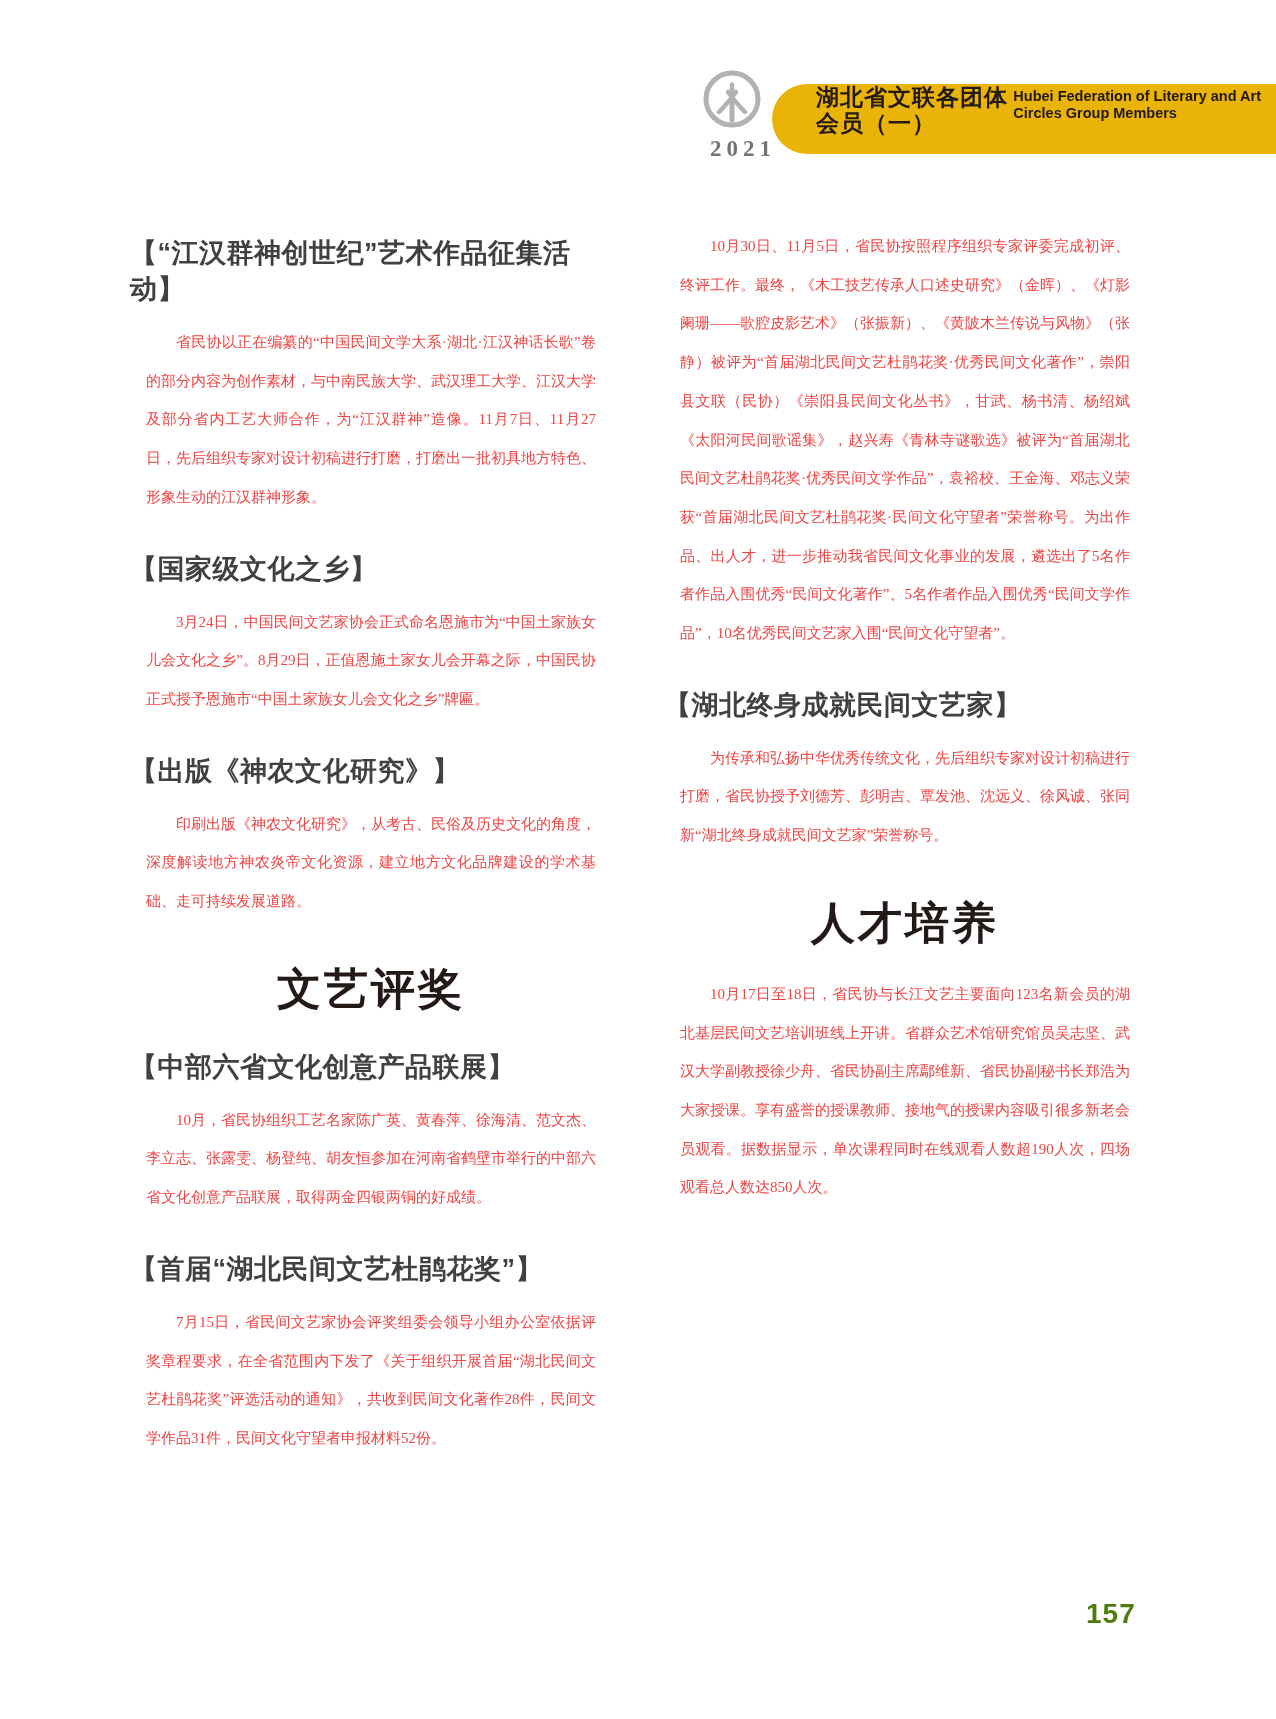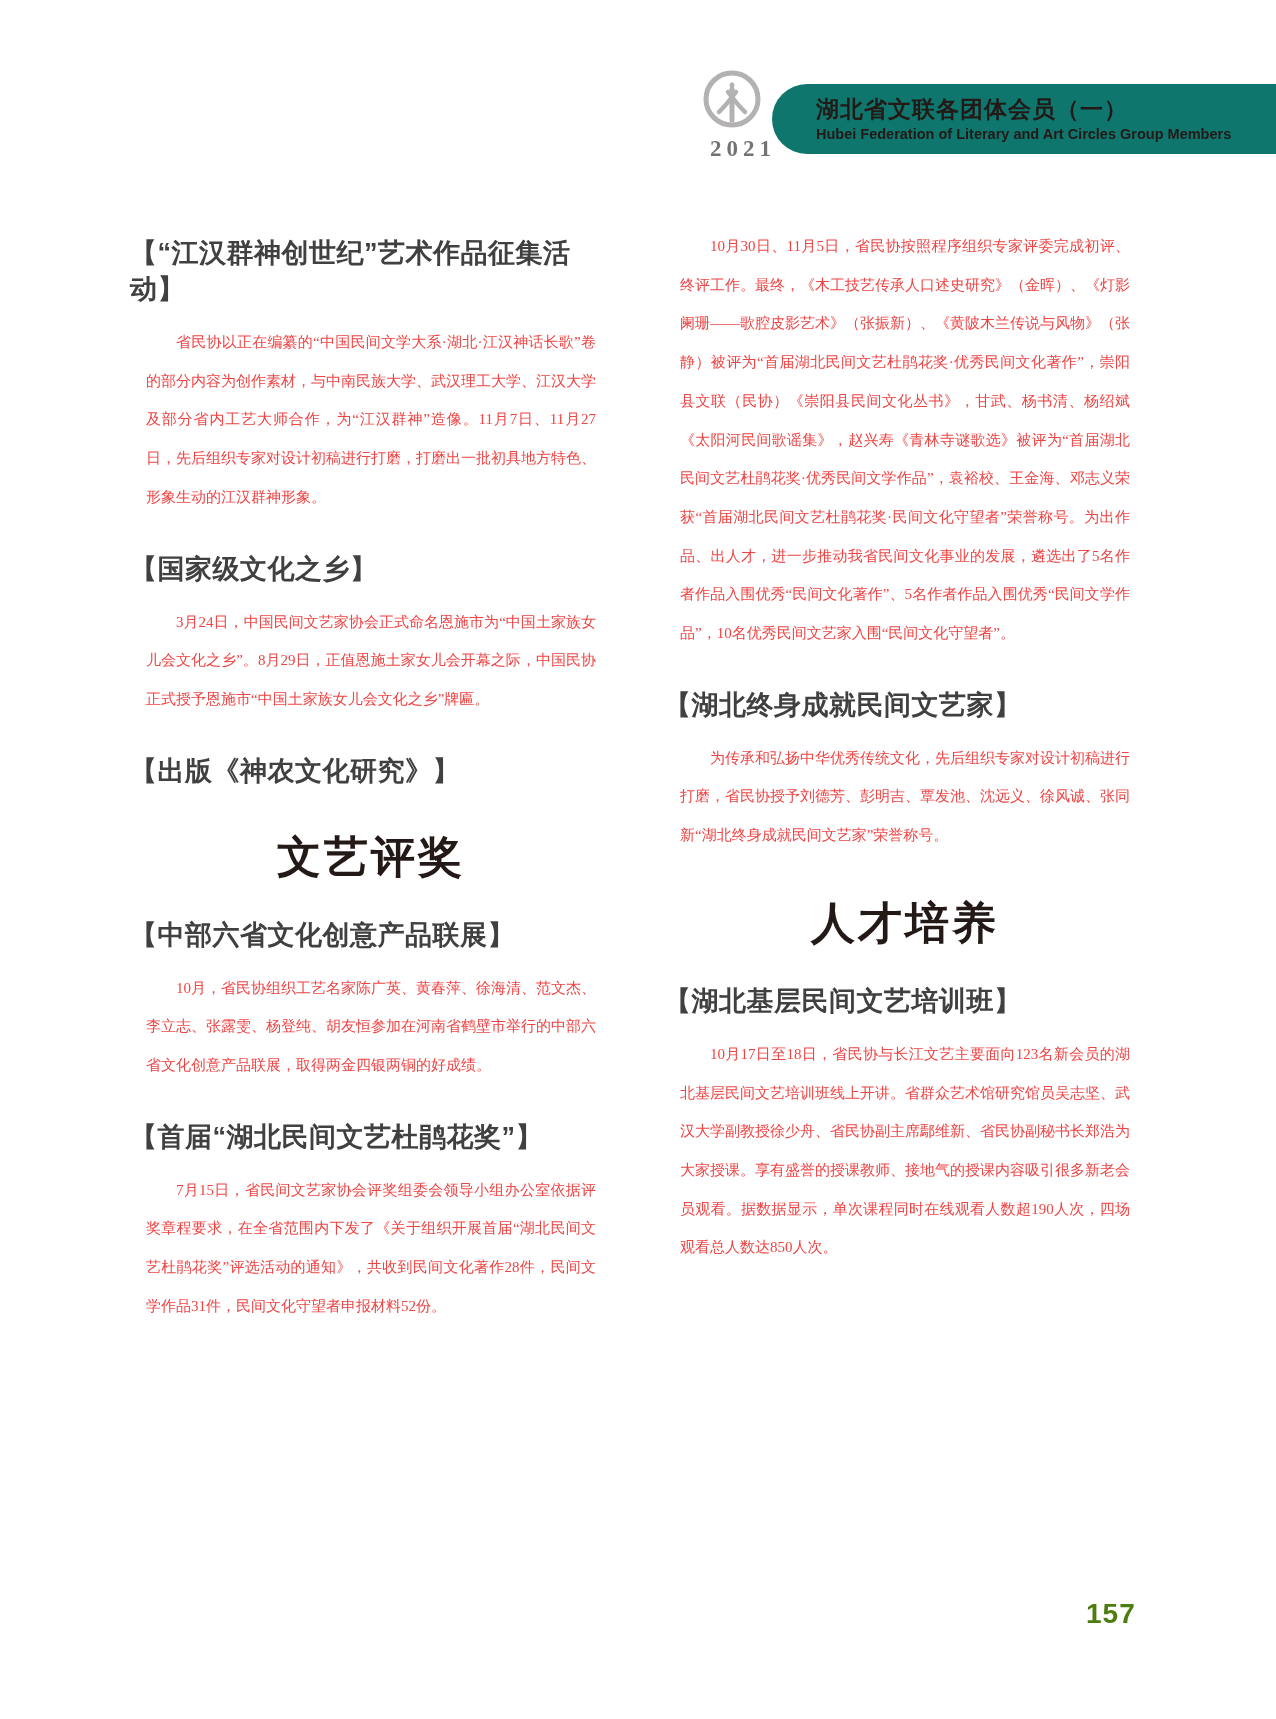--- a/index.html
+++ b/index.html
@@ -8,22 +8,22 @@
     font-family:"Liberation Serif","DejaVu Serif",serif;color:#231916;
   }
   
   .logo-block{position:absolute;left:694px;top:68px;width:76px;text-align:center;}
   .logo-year{
     font-family:"Liberation Serif","DejaVu Serif",serif;font-weight:bold;
     font-size:23px;letter-spacing:5px;color:#737373;margin-top:2px;margin-left:16px;
   }
   .banner{
     position:absolute;left:772px;top:84px;width:504px;height:70px;
-    background:#0f766e;border-radius:36px 0 0 36px;box-sizing:border-box;
-    display:flex;flex-direction:column;justify-content:center;padding-left:44px;
+    background:#eab308;border-radius:36px 0 0 36px;box-sizing:border-box;
+    display:flex;flex-direction:row;justify-content:center;padding-left:44px;
   }
   .banner-cn{
     font-family:"Liberation Sans","DejaVu Sans",sans-serif;font-weight:bold;
     font-size:23px;letter-spacing:1px;color:#231916;line-height:26px;
   }
   .banner-en{
     font-family:"Liberation Sans","DejaVu Sans",sans-serif;font-weight:bold;
     font-size:14.5px;color:#231916;margin-top:4px;line-height:17px;
   }
   
@@ -76,39 +76,39 @@
   <div class="columns">
 
     <div class="col">
       <div class="entry-head first">【“江汉群神创世纪”艺术作品征集活动】</div>
       <p class="entry-body">省民协以正在编纂的“中国民间文学大系·湖北·江汉神话长歌”卷的部分内容为创作素材，与中南民族大学、武汉理工大学、江汉大学及部分省内工艺大师合作，为“江汉群神”造像。11月7日、11月27日，先后组织专家对设计初稿进行打磨，打磨出一批初具地方特色、形象生动的江汉群神形象。</p>
 
       <div class="entry-head">【国家级文化之乡】</div>
       <p class="entry-body">3月24日，中国民间文艺家协会正式命名恩施市为“中国土家族女儿会文化之乡”。8月29日，正值恩施土家女儿会开幕之际，中国民协正式授予恩施市“中国土家族女儿会文化之乡”牌匾。</p>
 
       <div class="entry-head">【出版《神农文化研究》】</div>
+      <p class="entry-body">印刷出版《神农文化研究》，从考古、民俗及历史文化的角度，深度解读地方神农炎帝文化资源，建立地方文化品牌建设的学术基础、走可持续发展道路。</p>
 
       <div class="big-heading">文艺评奖</div>
 
       <div class="entry-head">【中部六省文化创意产品联展】</div>
       <p class="entry-body">10月，省民协组织工艺名家陈广英、黄春萍、徐海清、范文杰、李立志、张露雯、杨登纯、胡友恒参加在河南省鹤壁市举行的中部六省文化创意产品联展，取得两金四银两铜的好成绩。</p>
 
       <div class="entry-head">【首届“湖北民间文艺杜鹃花奖”】</div>
       <p class="entry-body">7月15日，省民间文艺家协会评奖组委会领导小组办公室依据评奖章程要求，在全省范围内下发了《关于组织开展首届“湖北民间文艺杜鹃花奖”评选活动的通知》，共收到民间文化著作28件，民间文学作品31件，民间文化守望者申报材料52份。</p>
     </div>
 
     <div class="col">
       <p class="entry-body continued">10月30日、11月5日，省民协按照程序组织专家评委完成初评、终评工作。最终，《木工技艺传承人口述史研究》（金晖）、《灯影阑珊——歌腔皮影艺术》（张振新）、《黄陂木兰传说与风物》（张静）被评为“首届湖北民间文艺杜鹃花奖·优秀民间文化著作”，崇阳县文联（民协）《崇阳县民间文化丛书》，甘武、杨书清、杨绍斌《太阳河民间歌谣集》，赵兴寿《青林寺谜歌选》被评为“首届湖北民间文艺杜鹃花奖·优秀民间文学作品”，袁裕校、王金海、邓志义荣获“首届湖北民间文艺杜鹃花奖·民间文化守望者”荣誉称号。为出作品、出人才，进一步推动我省民间文化事业的发展，遴选出了5名作者作品入围优秀“民间文化著作”、5名作者作品入围优秀“民间文学作品”，10名优秀民间文艺家入围“民间文化守望者”。</p>
 
       <div class="entry-head">【湖北终身成就民间文艺家】</div>
       <p class="entry-body">为传承和弘扬中华优秀传统文化，先后组织专家对设计初稿进行打磨，省民协授予刘德芳、彭明吉、覃发池、沈远义、徐风诚、张同新“湖北终身成就民间文艺家”荣誉称号。</p>
 
       <div class="big-heading">人才培养</div>
 
-      <div class="entry-head">【湖北基层民间文艺培训班】</div>
       <p class="entry-body">10月17日至18日，省民协与长江文艺主要面向123名新会员的湖北基层民间文艺培训班线上开讲。省群众艺术馆研究馆员吴志坚、武汉大学副教授徐少舟、省民协副主席鄢维新、省民协副秘书长郑浩为大家授课。享有盛誉的授课教师、接地气的授课内容吸引很多新老会员观看。据数据显示，单次课程同时在线观看人数超190人次，四场观看总人数达850人次。</p>
     </div>
 
   </div>
 
   <div class="page-number">157</div>
 
 </div>
 
 </body></html>

